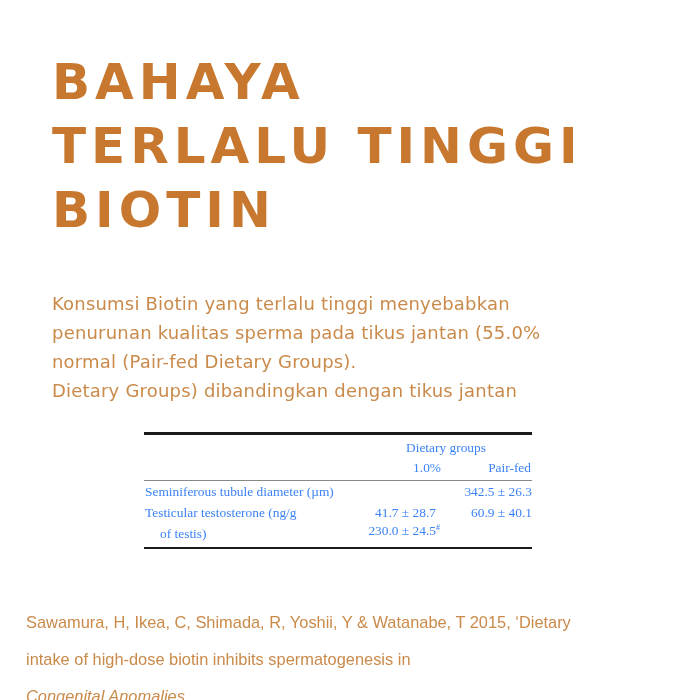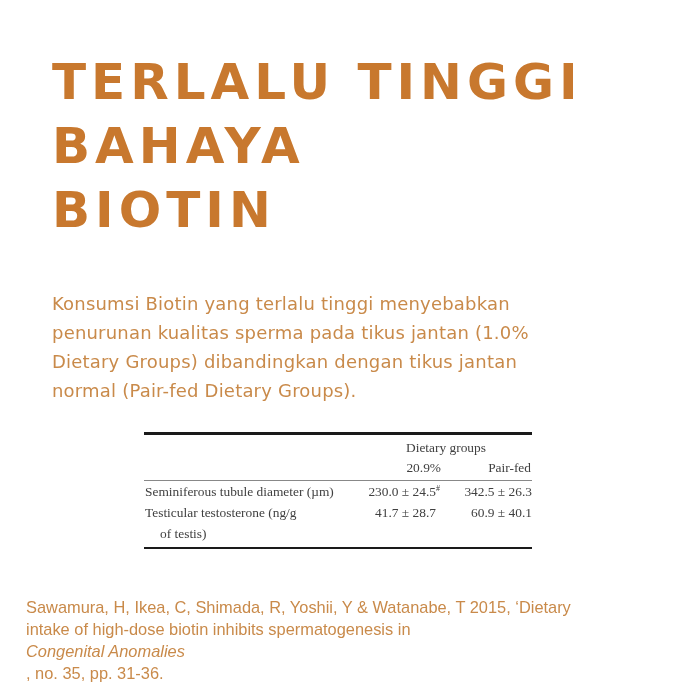--- a/index.html
+++ b/index.html
@@ -15,67 +15,67 @@
   }
   .title span { display: block; white-space: nowrap; }
   .desc {
     position: absolute; left: 52px; top: 289px; width: 560px; margin: 0;
     font-family: "DejaVu Sans", sans-serif; font-size: 18px; line-height: 29px;
     color: #C98A4A; letter-spacing: 0.2px;
   }
   .desc span { display: block; white-space: nowrap; }
   .table-wrap {
     position: absolute; left: 144px; top: 432px; width: 388px;
-    font-family: "Liberation Serif", serif; color: #404040; font-size: 13.4px;
+    font-family: "Liberation Serif", serif; color: #3b82f6; font-size: 13.4px;
   }
   .rule-thick { height: 2.5px; background: #1a1a1a; }
   .rule-thin { height: 1px; background: #888; }
   .row { position: relative; height: 21px; }
   .cell { position: absolute; top: 3px; white-space: nowrap; }
   .c-label { left: 1px; }
   .c-b { right: 0px; text-align: right; }
   .hdr-group { position: absolute; left: 262px; top: 5px; }
   .cite {
     position: absolute; left: 26px; top: 596px; margin: 0;
     font-family: "Liberation Sans", sans-serif; font-size: 16.4px; line-height: 22px;
     color: #C98A4A;
   }
-  .cite span { display: block; white-space: nowrap; }
+  .cite span { display: block; white-space: nowrap; margin-top: 15px; }
   sup { font-size: 8px; vertical-align: 5px; }
 </style>
 </head>
 <body>
 
 <h1 class="title">
+  <span>BAHAYA</span>
   <span>TERLALU TINGGI</span>
-  <span>BAHAYA</span>
   <span>BIOTIN</span>
 </h1>
 
 <p class="desc">
   <span>Konsumsi Biotin yang terlalu tinggi menyebabkan</span>
-  <span>penurunan kualitas sperma pada tikus jantan (1.0%</span>
+  <span>penurunan kualitas sperma pada tikus jantan (55.0%</span>
+  <span>normal (Pair-fed Dietary Groups).</span>
   <span>Dietary Groups) dibandingkan dengan tikus jantan</span>
-  <span>normal (Pair-fed Dietary Groups).</span>
 </p>
 
 <div class="table-wrap">
   <div class="rule-thick"></div>
   <div class="row" style="height:22px;">
     <span class="hdr-group">Dietary groups</span>
   </div>
   <div class="row" style="height:23px;">
-    <span class="cell" style="right:91px;">20.9%</span>
+    <span class="cell" style="right:91px;">1.0%</span>
     <span class="cell" style="right:1px;">Pair-fed</span>
   </div>
   <div class="rule-thin"></div>
 
   <div class="row">
     <span class="cell c-label">Seminiferous tubule diameter (µm)</span>
-    <span class="cell" style="right:92px;"><span>230.0 ± 24.5</span><sup>#</sup></span>
+    <span class="cell" style="right:92px;margin-top:39px;"><span>230.0 ± 24.5</span><sup>#</sup></span>
     <span class="cell c-b">342.5 ± 26.3</span>
   </div>
   <div class="row">
     <span class="cell c-label">Testicular testosterone (ng/g</span>
     <span class="cell" style="right:96px;">41.7 ± 28.7</span>
     <span class="cell c-b">60.9 ± 40.1</span>
   </div>
   <div class="row" style="height:24px;">
     <span class="cell c-label" style="left:16px;text-align:center;">of testis)</span>
   </div>

